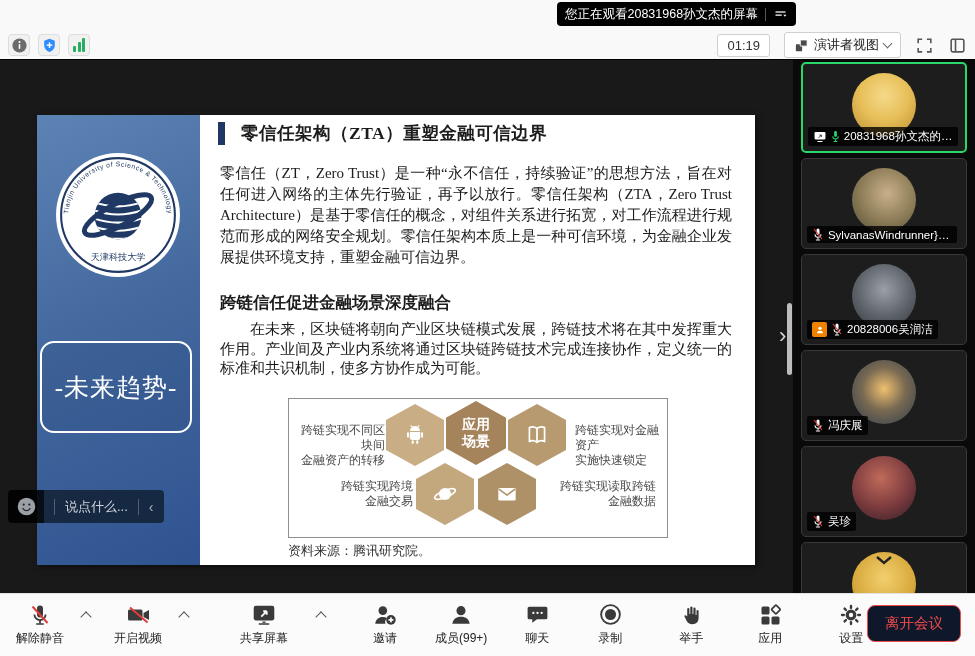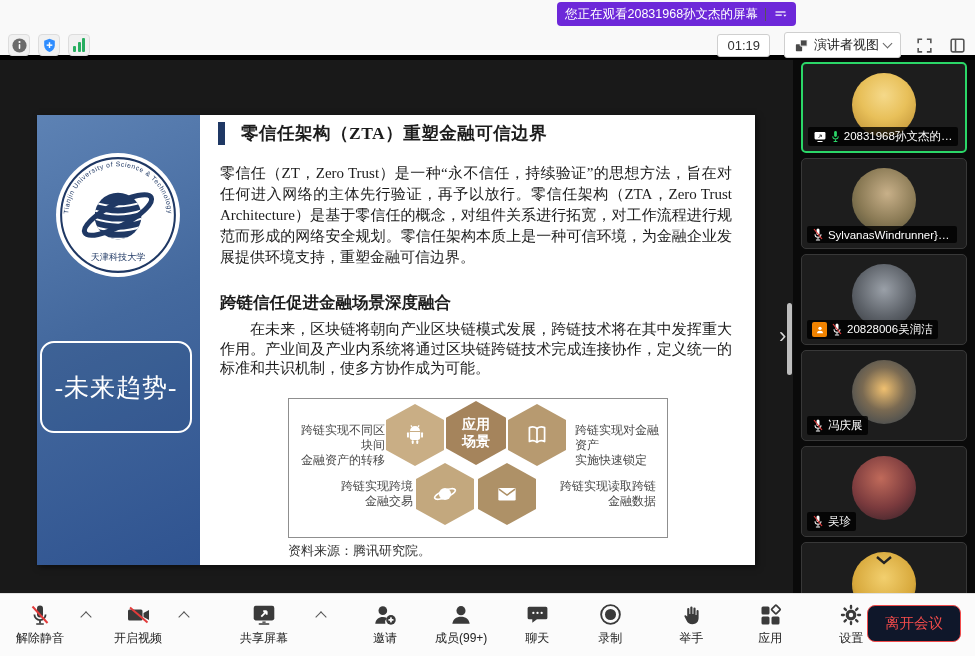--- a/index.html
+++ b/index.html
@@ -1,31 +1,31 @@
 <!DOCTYPE html>
 <html><head>
 <meta charset="utf-8">
 <style>
   * { margin:0; padding:0; box-sizing:border-box; }
   body { font-family:"Liberation Sans","DejaVu Sans",sans-serif; background:#fff; }
   #app { position:relative; width:975px; height:656px; overflow:hidden; background:#fff; }
 
   
-  .header { position:absolute; left:0; top:0; width:975px; height:60px; background:#f9f9f9; border-bottom:5px solid #000000; }
+  .header { position:absolute; left:0; top:0; width:975px; height:60px; background:#f9f9f9; border-bottom:1px solid #000000; }
   .hdr-left { position:absolute; left:8px; top:34px; display:flex; gap:8px; }
   .hdr-btn { width:22px; height:22px; border-radius:4px; display:flex; align-items:center; justify-content:center; background:#f1f1f1; border:1px solid #ddd; cursor:pointer; }
   .sigbars { display:flex; align-items:flex-end; gap:1.5px; }
   .sigbars i { width:3px; background:#27ae60; border-radius:1px; display:block; }
   .hdr-right { position:absolute; right:8px; top:32px; display:flex; align-items:center; gap:14px; }
   .timer { border:1px solid #cfcfcf; background:#fff; border-radius:3px; padding:3px 9px; font-size:13px; color:#333; }
   .viewbtn { display:flex; align-items:center; gap:5px; border:1px solid #cfcfcf; background:#fff; border-radius:3px; padding:3px 9px; font-size:13px; color:#222; cursor:pointer; }
   .caret-down { width:7px; height:7px; border-right:1.5px solid #666; border-bottom:1.5px solid #666; transform:rotate(45deg); margin-top:-3px; }
 
   
-  .banner { position:absolute; left:557px; top:2px; height:23px; background:#6d28d9; border-radius:4px; display:flex; align-items:center; padding:12px 8px; z-index:30; }
+  .banner { position:absolute; left:557px; top:2px; height:23px; background:#000000; border-radius:4px; display:flex; align-items:center; padding:12px 8px; z-index:30; }
   .banner-text { color:#fff; font-size:12.5px; white-space:nowrap; }
   .banner-sep { width:1px; height:13px; background:#555; margin:0 7px; }
 
   
   .main { position:absolute; left:0; top:60px; width:793px; height:533px; background:#191919; }
   .slide { position:absolute; left:37px; top:55px; width:718px; height:450px; background:#fff; box-shadow:2px 2px 6px rgba(0,0,0,.5); }
   .slide-side { position:absolute; left:0; top:0; width:163px; height:450px; background:linear-gradient(155deg,#5d82b4 0%,#44699e 45%,#2f5390 100%); }
   .seal { position:absolute; left:17px; top:36px; }
   .tabbox { position:absolute; left:3px; top:226px; width:152px; height:92px; border:2px solid #fff; border-radius:14px; display:flex; align-items:center; justify-content:center; background:rgba(30,60,110,.15); }
   .tabbox span { color:#fff; font-size:25px; letter-spacing:1px; font-family:"Liberation Serif","DejaVu Serif",serif; white-space:nowrap; }
@@ -253,20 +253,38 @@
           <div class="dg-label" style="left:40px;top:80px;width:84px;text-align:right;">跨链实现跨境
 金融交易</div>
           <div class="dg-label" style="left:257px;top:80px;width:110px;text-align:right;">跨链实现读取跨链
 金融数据</div>
         </div>
 
         <div class="s-source">资料来源：腾讯研究院。</div>
       </div>
     </div>
 
+    <div class="chatpill">
+      <div class="chat-emoji">
+        <span>
+          <svg width="21" height="21" viewBox="0 0 24 24">
+              <circle cx="12" cy="12" r="10" fill="#9aa0a6"></circle>
+              <circle cx="8.8" cy="9.8" r="1.3" fill="#24262a"></circle>
+              <circle cx="15.2" cy="9.8" r="1.3" fill="#24262a"></circle>
+              <path d="M8 14.3c1.2 1.7 2.5 2.5 4 2.5s2.8-.8 4-2.5" stroke="#24262a" stroke-width="1.5" fill="none" stroke-linecap="round"></path>
+            </svg>
+        </span>
+      </div>
+      <div class="chat-body">
+        <span class="chat-sep"></span>
+        <span class="chat-text">说点什么...</span>
+        <span class="chat-sep"></span>
+        <span class="chat-chev">‹</span>
+      </div>
+    </div>
 
     <div class="main-chev">›</div>
     <div class="main-scrollbar"></div>
   </div>
 
   <div class="sidebar">
 
     <div class="tile first active">
       <div class="avatar av1"></div>
       <div class="namebar">

